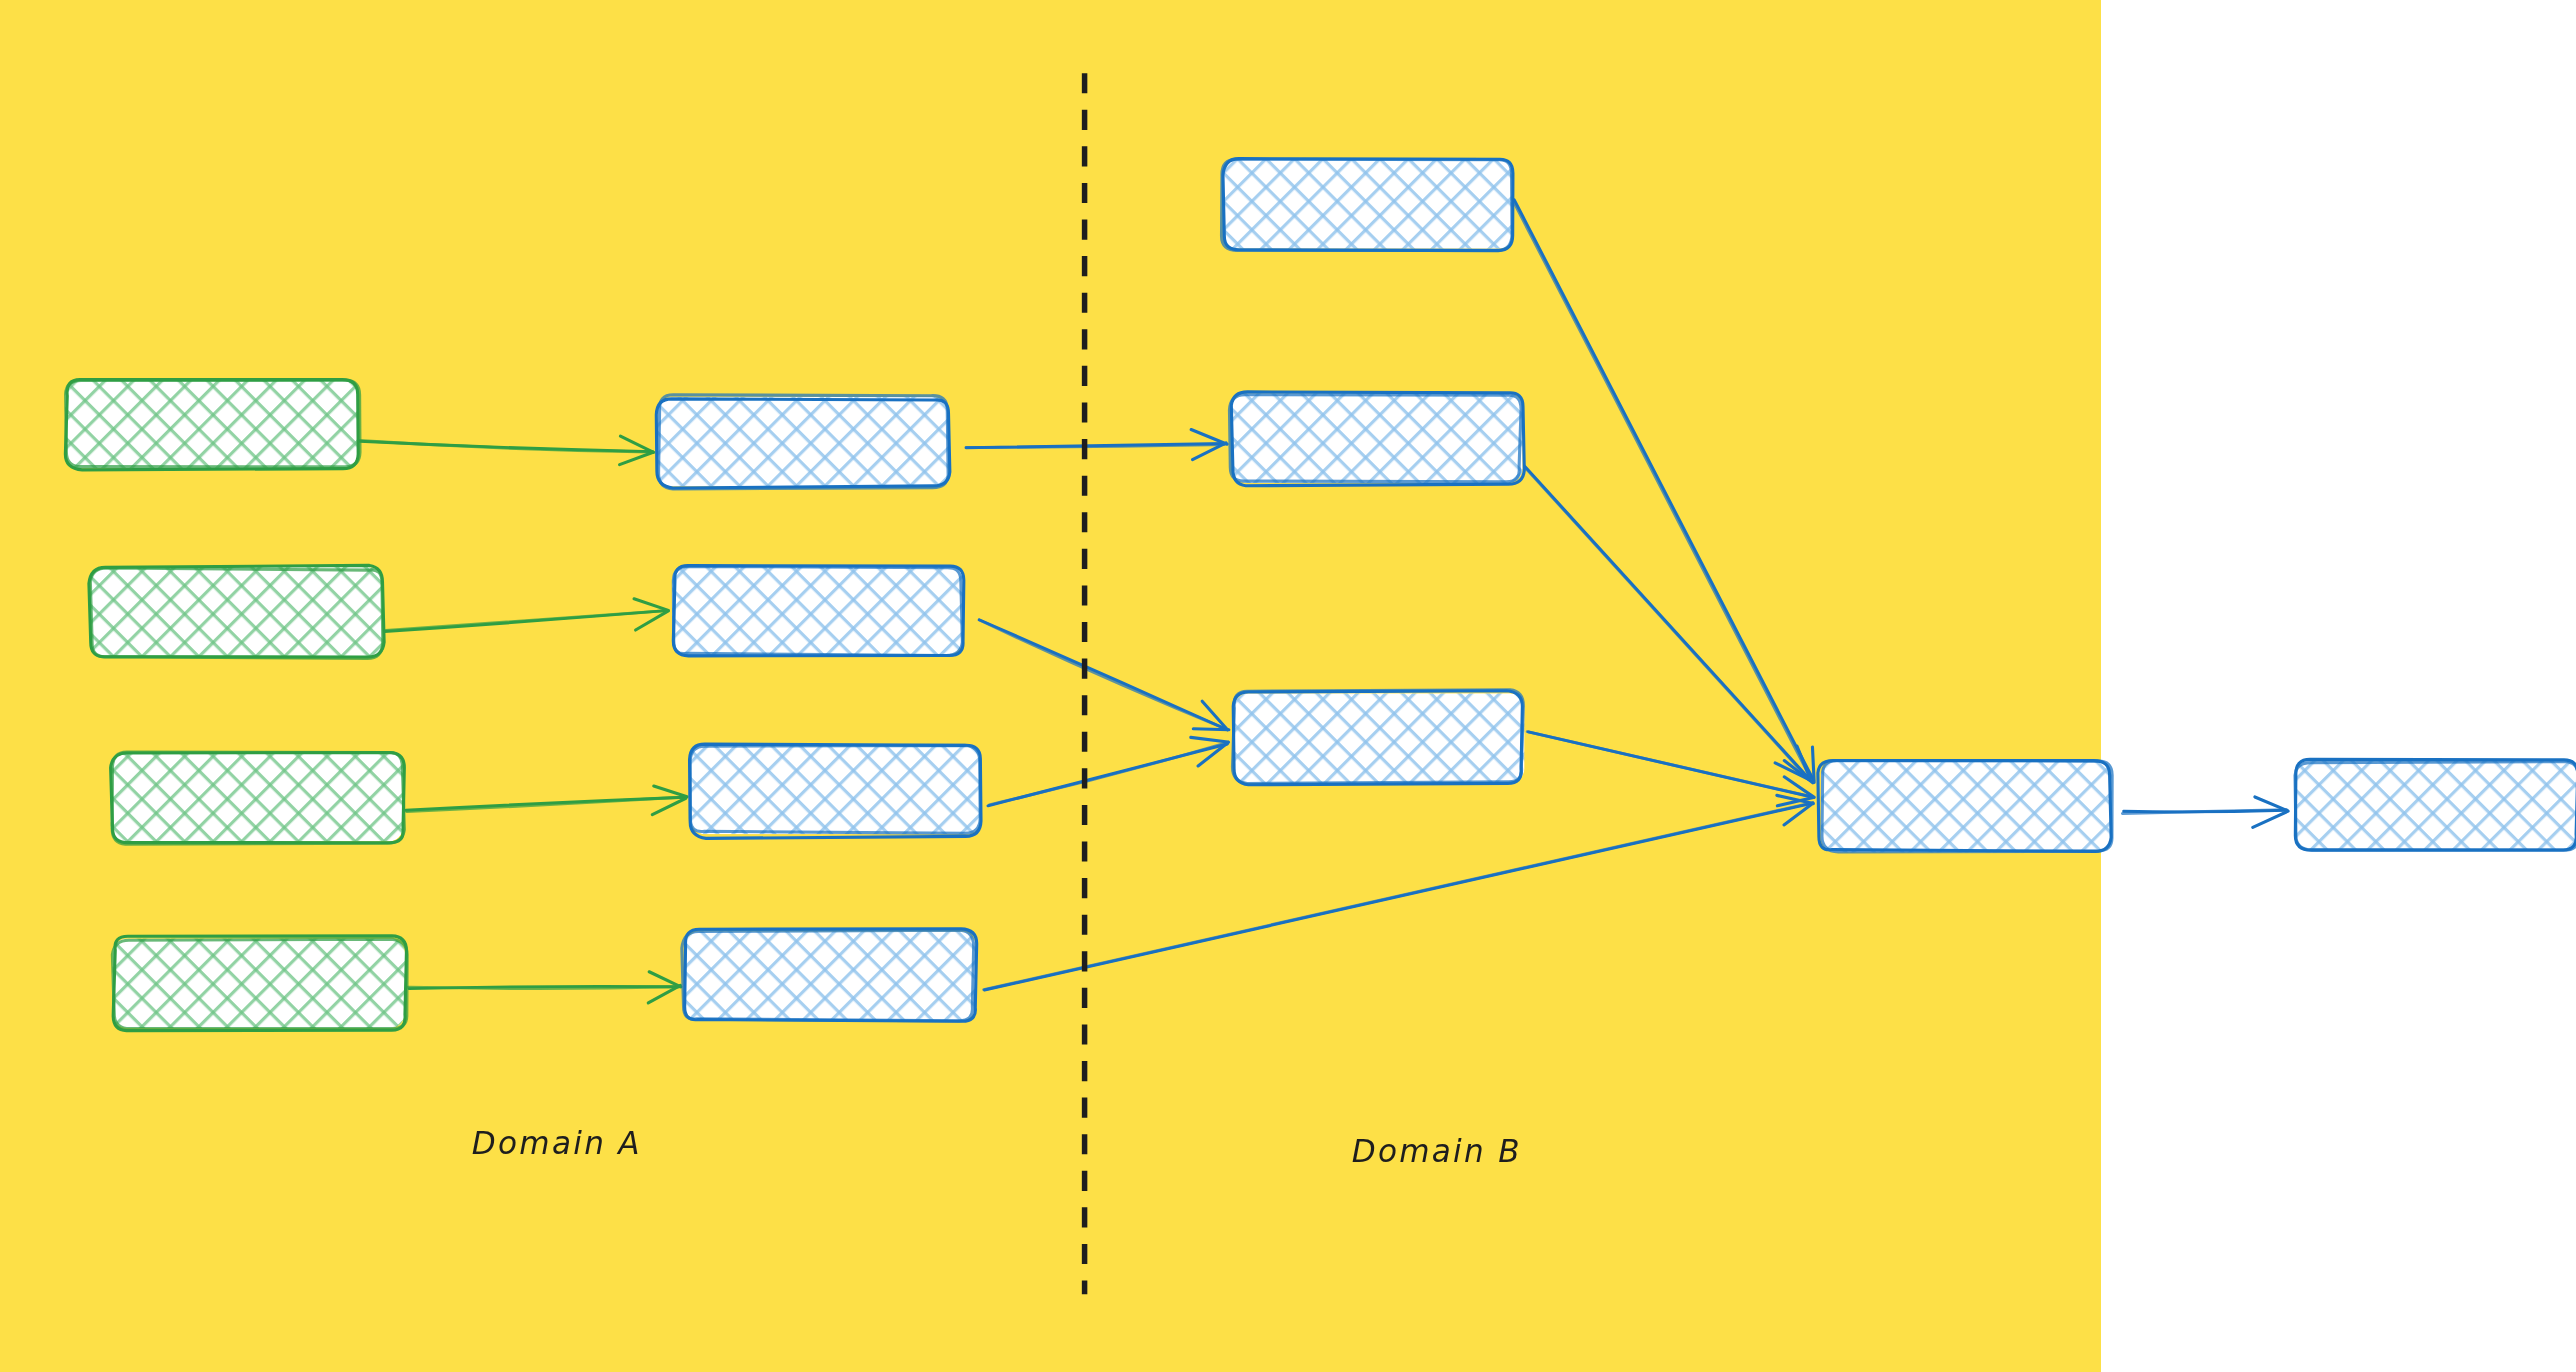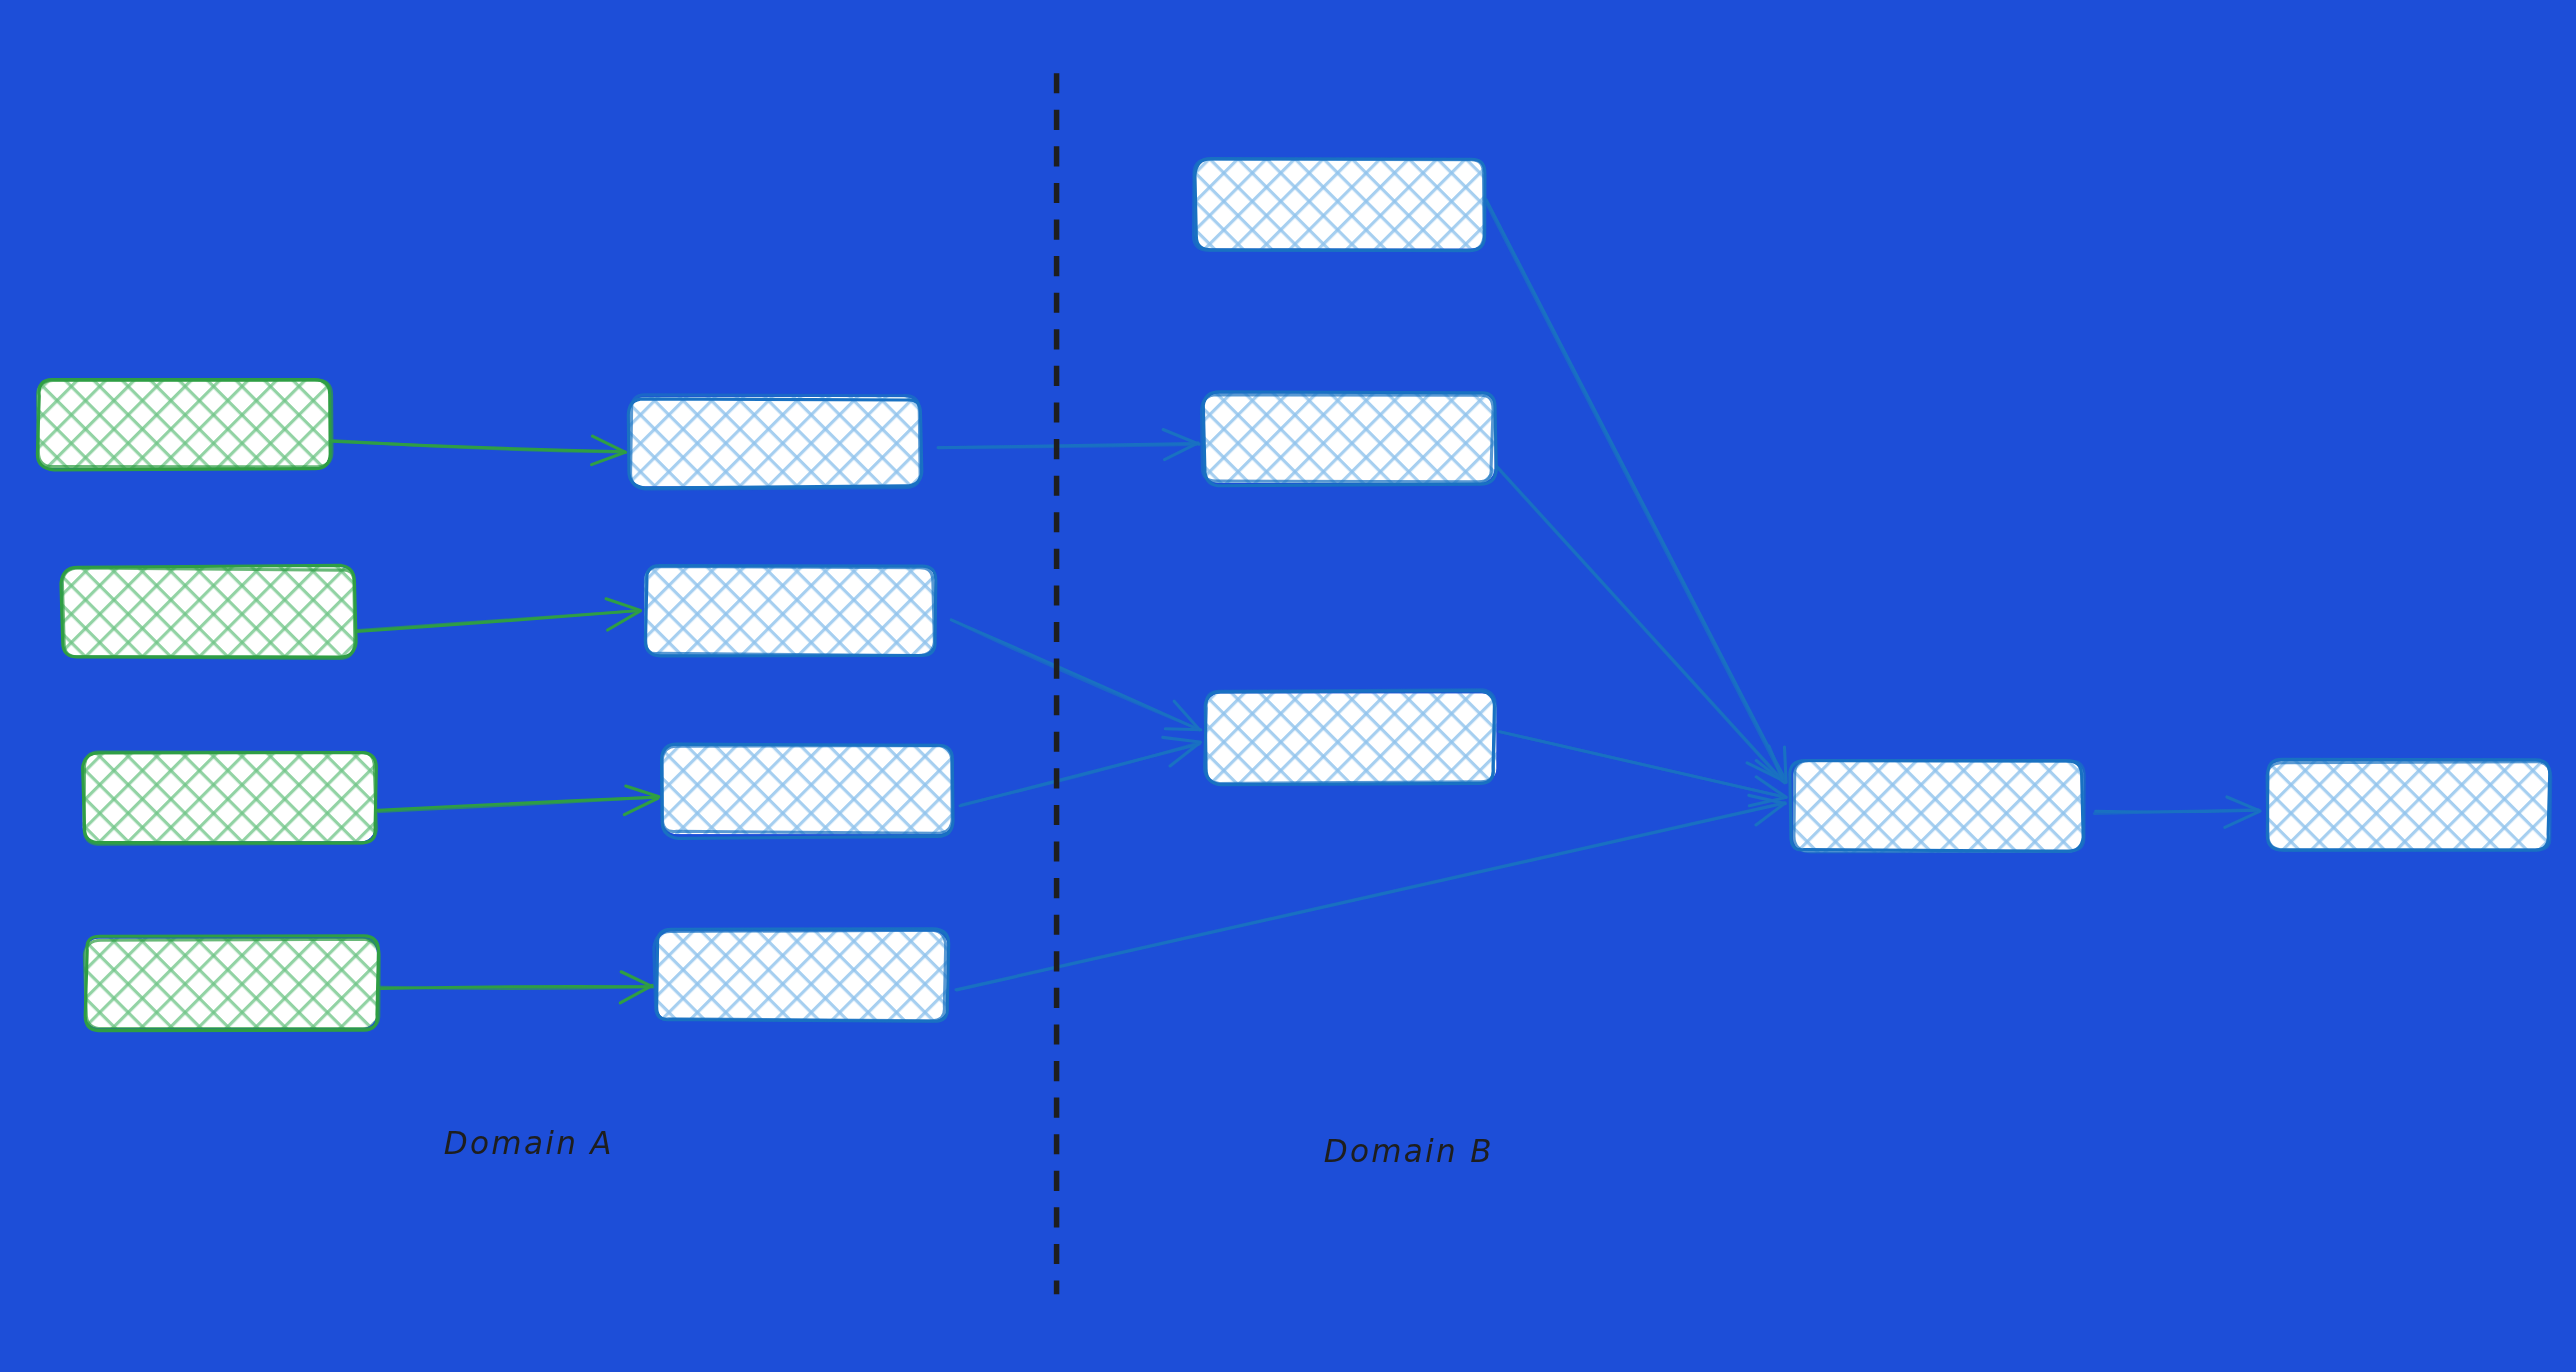--- a/index.html
+++ b/index.html
@@ -9,23 +9,24 @@
     background: #ffffff;
   }
   body {
     width: 2576px;
     height: 1372px;
     font-family: "DejaVu Sans", sans-serif;
     overflow: hidden;
   }
   #diagram-root {
     position: relative;
-    width: 2576px;
+    width: 2073px;
     height: 1372px;
-    background: #1d4ed8;
+    background: #fde047;
+    padding-left: 28px;
   }
   svg.canvas {
     display: block;
     width: 2576px;
     height: 1372px;
   }
   .domain-label {
     font-family: "DejaVu Sans", sans-serif;
     font-size: 34px;
     font-weight: 400;

